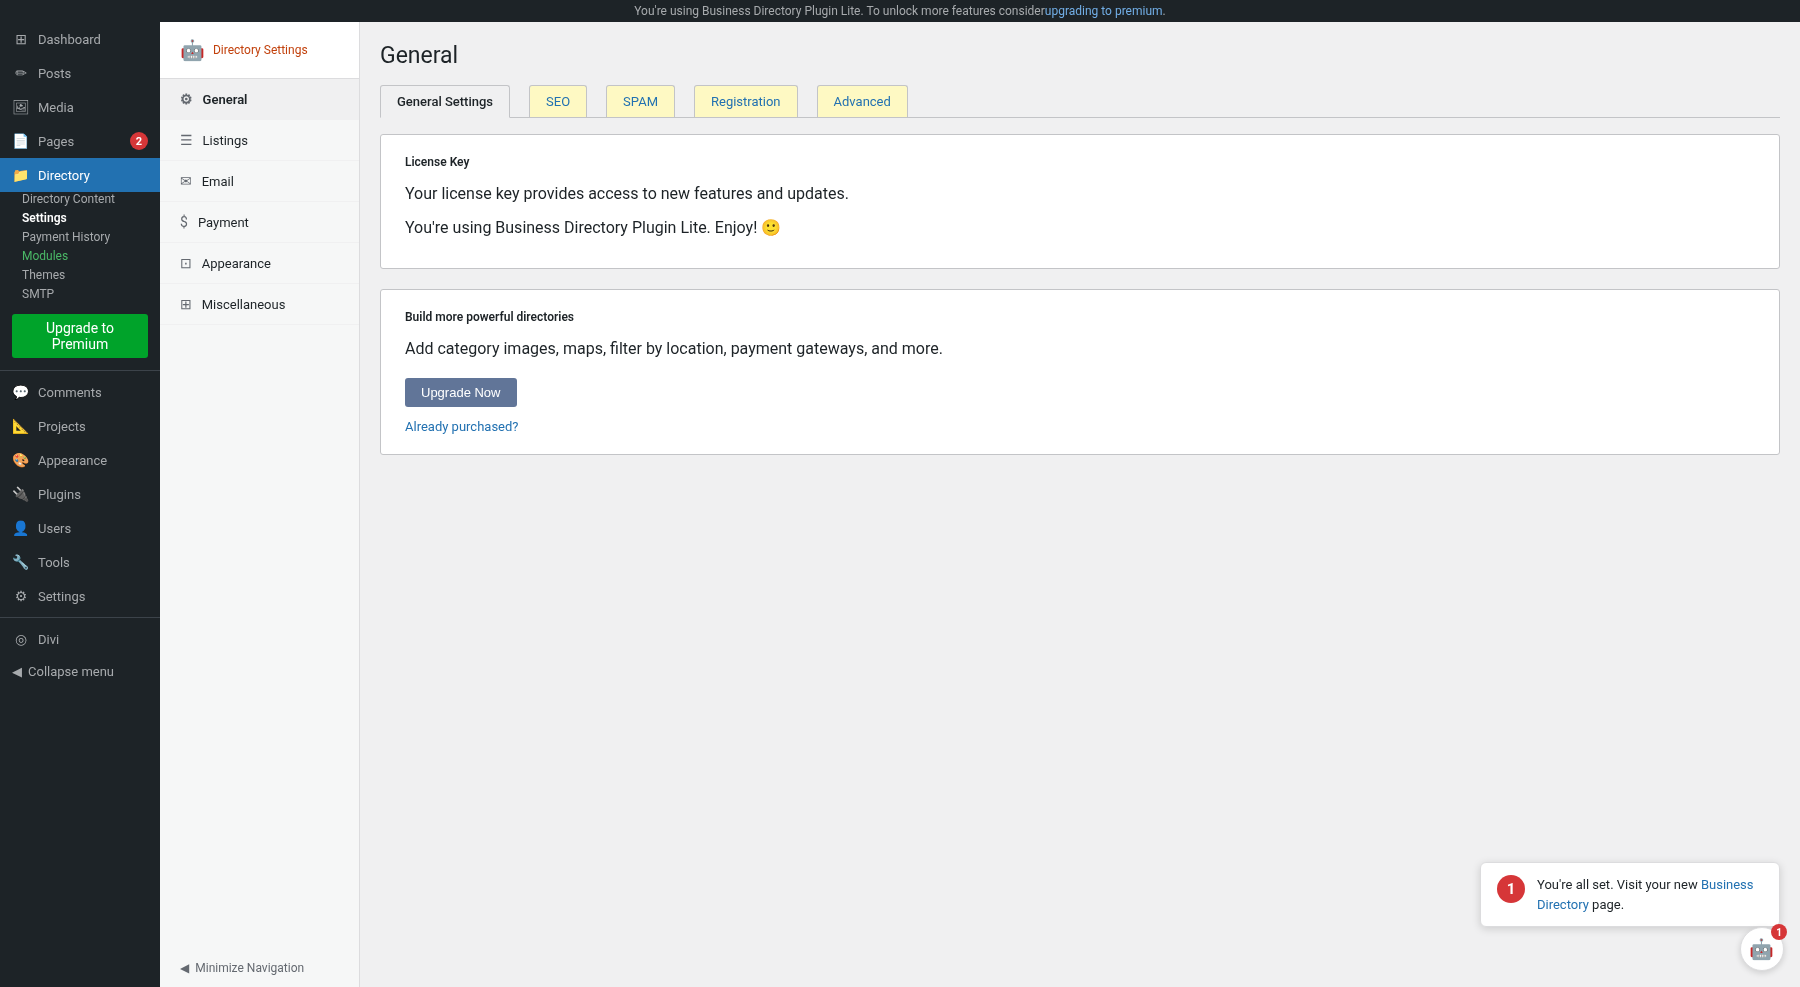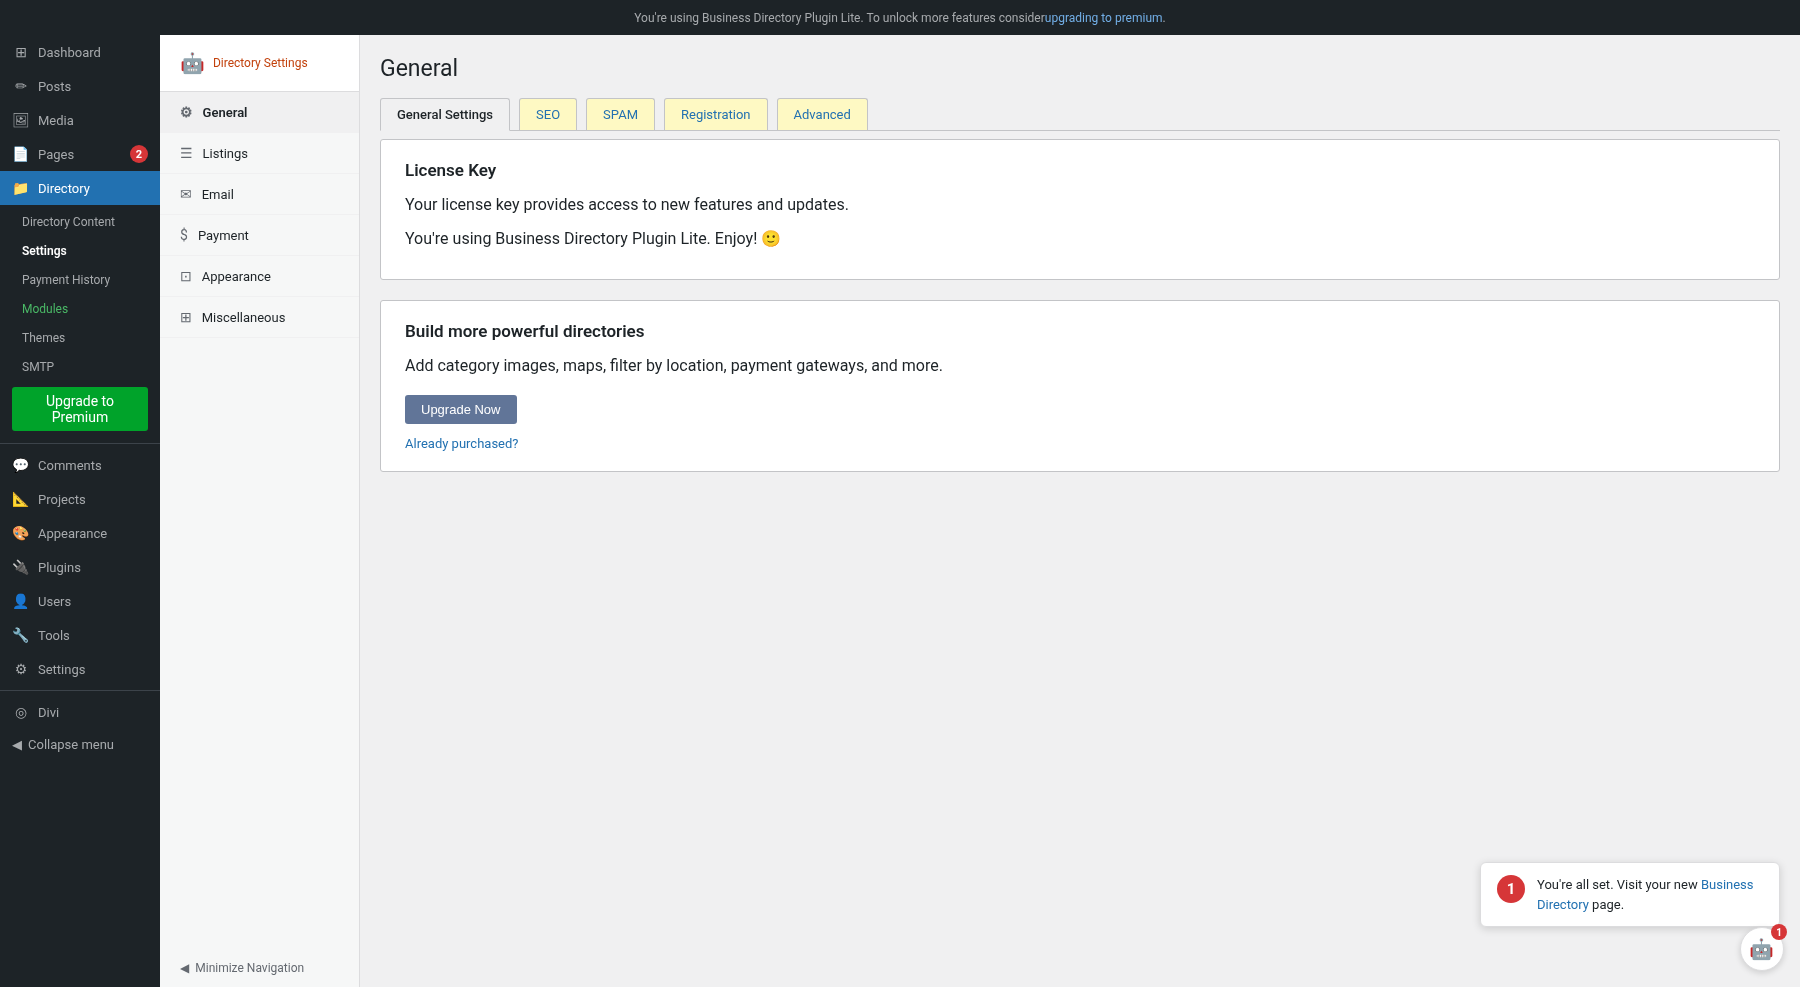--- a/index.html
+++ b/index.html
@@ -4,21 +4,21 @@
   <style>
     * { box-sizing: border-box; margin: 0; padding: 0; }
     body { font-family: -apple-system, BlinkMacSystemFont, "Segoe UI", Roboto, sans-serif; font-size: 13px; background: #f0f0f1; color: #1d2327; display: flex; flex-direction: column; height: 987px; overflow: hidden; }
 
     
     .top-bar {
       background: #1d2327;
       color: #a7aaad;
       font-size: 12px;
       padding: 0 12px;
-      height: 35px;
+      height: 22px;
       display: flex;
       align-items: center;
       justify-content: center;
       flex-shrink: 0;
     }
     .top-bar a { color: #72aee6; text-decoration: none; }
 
     .main-layout {
       display: flex;
       flex: 1;
@@ -44,21 +44,21 @@
       cursor: pointer;
       font-size: 13px;
       color: #a7aaad;
       text-decoration: none;
     }
     .sidebar-item.active { background: #2271b1; color: #fff; }
 
     .sidebar-icon { width: 18px; height: 18px; display: flex; align-items: center; justify-content: center; font-size: 14px; flex-shrink: 0; }
 
     .sidebar-sub-item {
-      padding: 10px 12px 5px 22px;
+      padding: 0 12px 5px 22px;
       font-size: 12px;
       color: #a7aaad;
       cursor: pointer;
     }
     .sidebar-sub-item.active { color: #fff; font-weight: 600; }
     .sidebar-sub-item.green { color: #4ab866; }
 
     .upgrade-btn {
       margin: 8px 12px;
       background: #00a32a;
@@ -153,22 +153,22 @@
 
     .page-title {
       font-size: 23px;
       font-weight: 400;
       color: #1d2327;
       margin-bottom: 16px;
     }
 
     .tab-bar {
       display: flex;
-      gap: 7px;
-      margin-bottom: 8px;
+      gap: 17px;
+      margin-bottom: 16px;
       border-bottom: 1px solid #c3c4c7;
     }
     .tab-item {
       padding: 8px 16px;
       cursor: pointer;
       font-size: 13px;
       color: #2271b1;
       border: 1px solid #c3c4c7;
       border-bottom: none;
       background: #fef9c3;
@@ -185,21 +185,21 @@
 
     .content-section {
       background: #fff;
       border: 1px solid #c3c4c7;
       border-radius: 3px;
       padding: 20px 24px;
       margin-bottom: 20px;
     }
 
     .section-title {
-      font-size: 17px;
+      font-size: 12px;
       font-weight: 600;
       color: #1d2327;
       margin-bottom: 12px;
     }
 
     .section-text {
       font-size: 16px;
       color: #1d2327;
       margin-bottom: 8px;
       line-height: 1.6;

